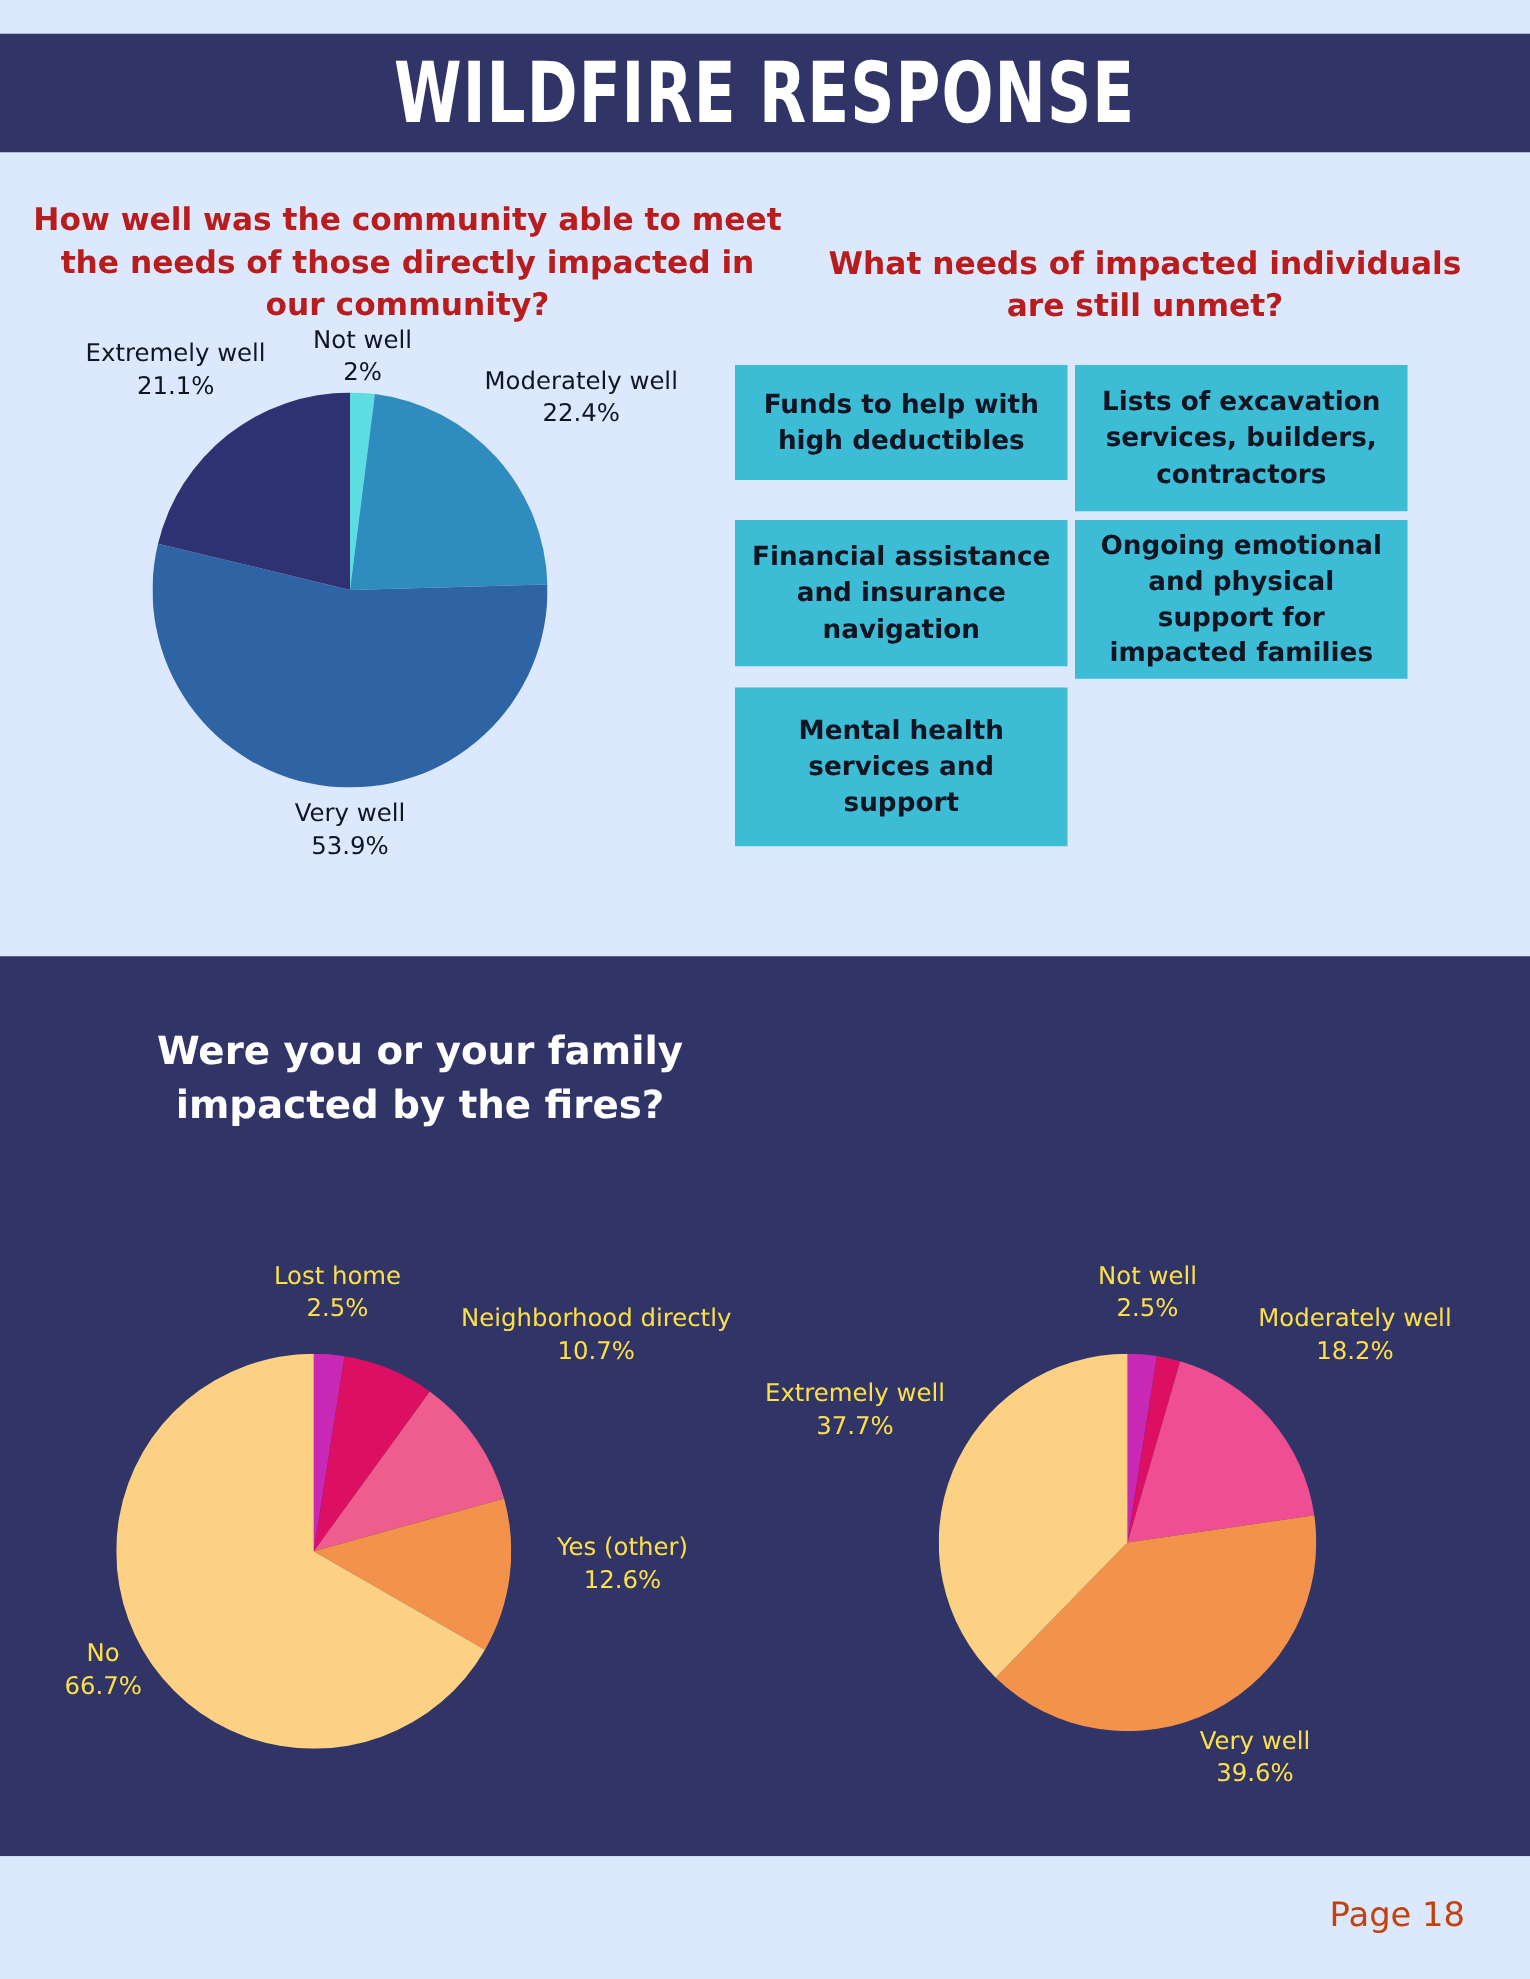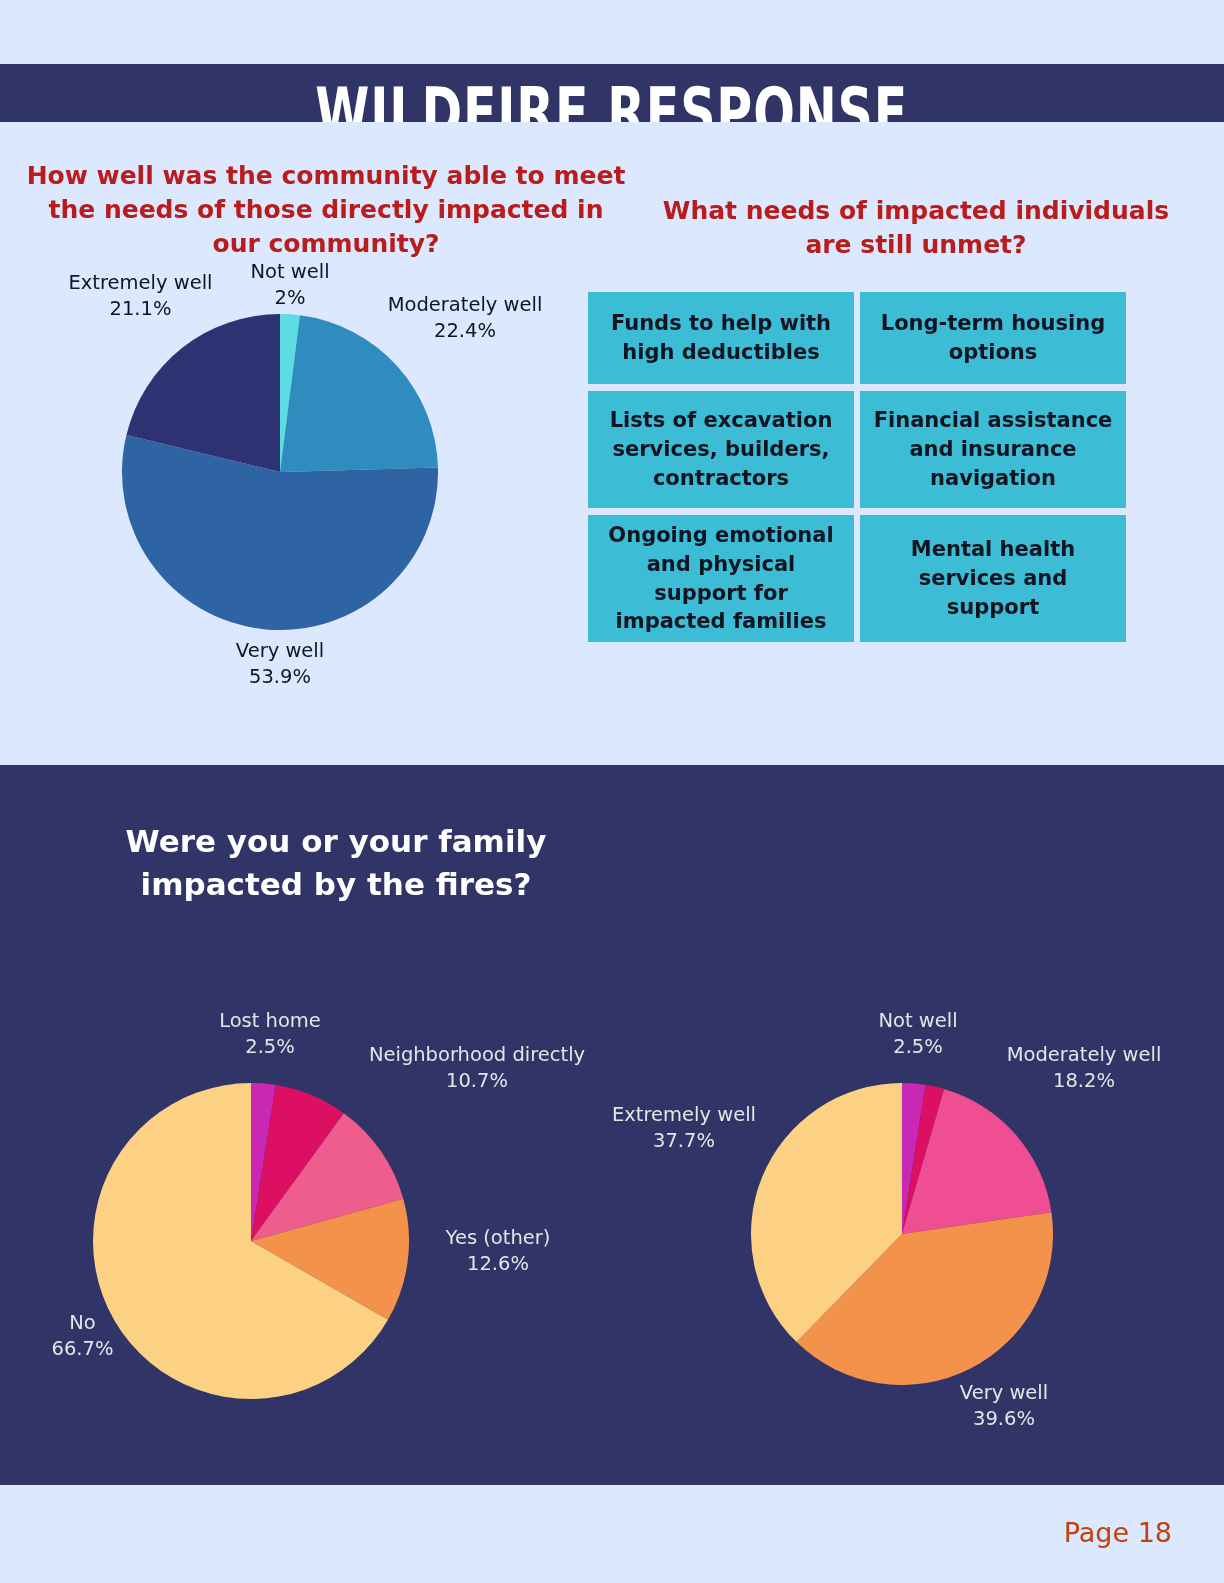--- a/index.html
+++ b/index.html
@@ -19,21 +19,20 @@
   .header-band {
     position: absolute;
     left: 0;
     top: 27px;
     width: 1224px;
     height: 95px;
     background: #313467;
     display: flex;
     align-items: center;
     justify-content: center;
-    margin-top: 37px;
   }
   .header-title {
     color: #ffffff;
     font-family: "DejaVu Sans", sans-serif;
     font-size: 57px;
     font-weight: bold;
     letter-spacing: 1px;
     transform: scaleX(0.86) scaleY(1.18);
     transform-origin: center;
     white-space: nowrap;
@@ -66,21 +65,21 @@
 
   .pie-label {
     position: absolute;
     font-size: 19.5px;
     font-weight: normal;
     line-height: 1.32;
     text-align: center;
     white-space: nowrap;
   }
   .pie-label.dark { color: #111522; }
-  .pie-label.light { color: #e5e5e5; }
+  .pie-label.light { color: #fde047; }
   .pie-label .pct { display: block; }
 
   
   .needs-grid {
     position: absolute;
     left: 588px;
     top: 170px;
     width: 556px;
     display: grid;
     grid-template-columns: 266px 266px;
@@ -182,21 +181,20 @@
 
   <div class="pie-label dark" style="left:185px; top:516px; width:190px;">
     <span>Very well</span>
     <span class="pct">53.9%</span>
   </div>
 
   <div class="q-title-dark" id="q2-title">What needs of impacted individuals are still unmet?</div>
 
   <div class="needs-grid">
     <div class="need-box r1">Funds to help with high deductibles</div>
-    <div class="need-box r1">Long-term housing options</div>
     <div class="need-box r2">Lists of excavation services, builders, contractors</div>
     <div class="need-box r2">Financial assistance and insurance navigation</div>
     <div class="need-box r3">Ongoing emotional and physical support for impacted families</div>
     <div class="need-box r3">Mental health services and support</div>
   </div>
 </div>
 
 <div class="dark-section">
 
   <div class="q-title-light" id="q3-title">Were you or your family impacted by the fires?</div>

